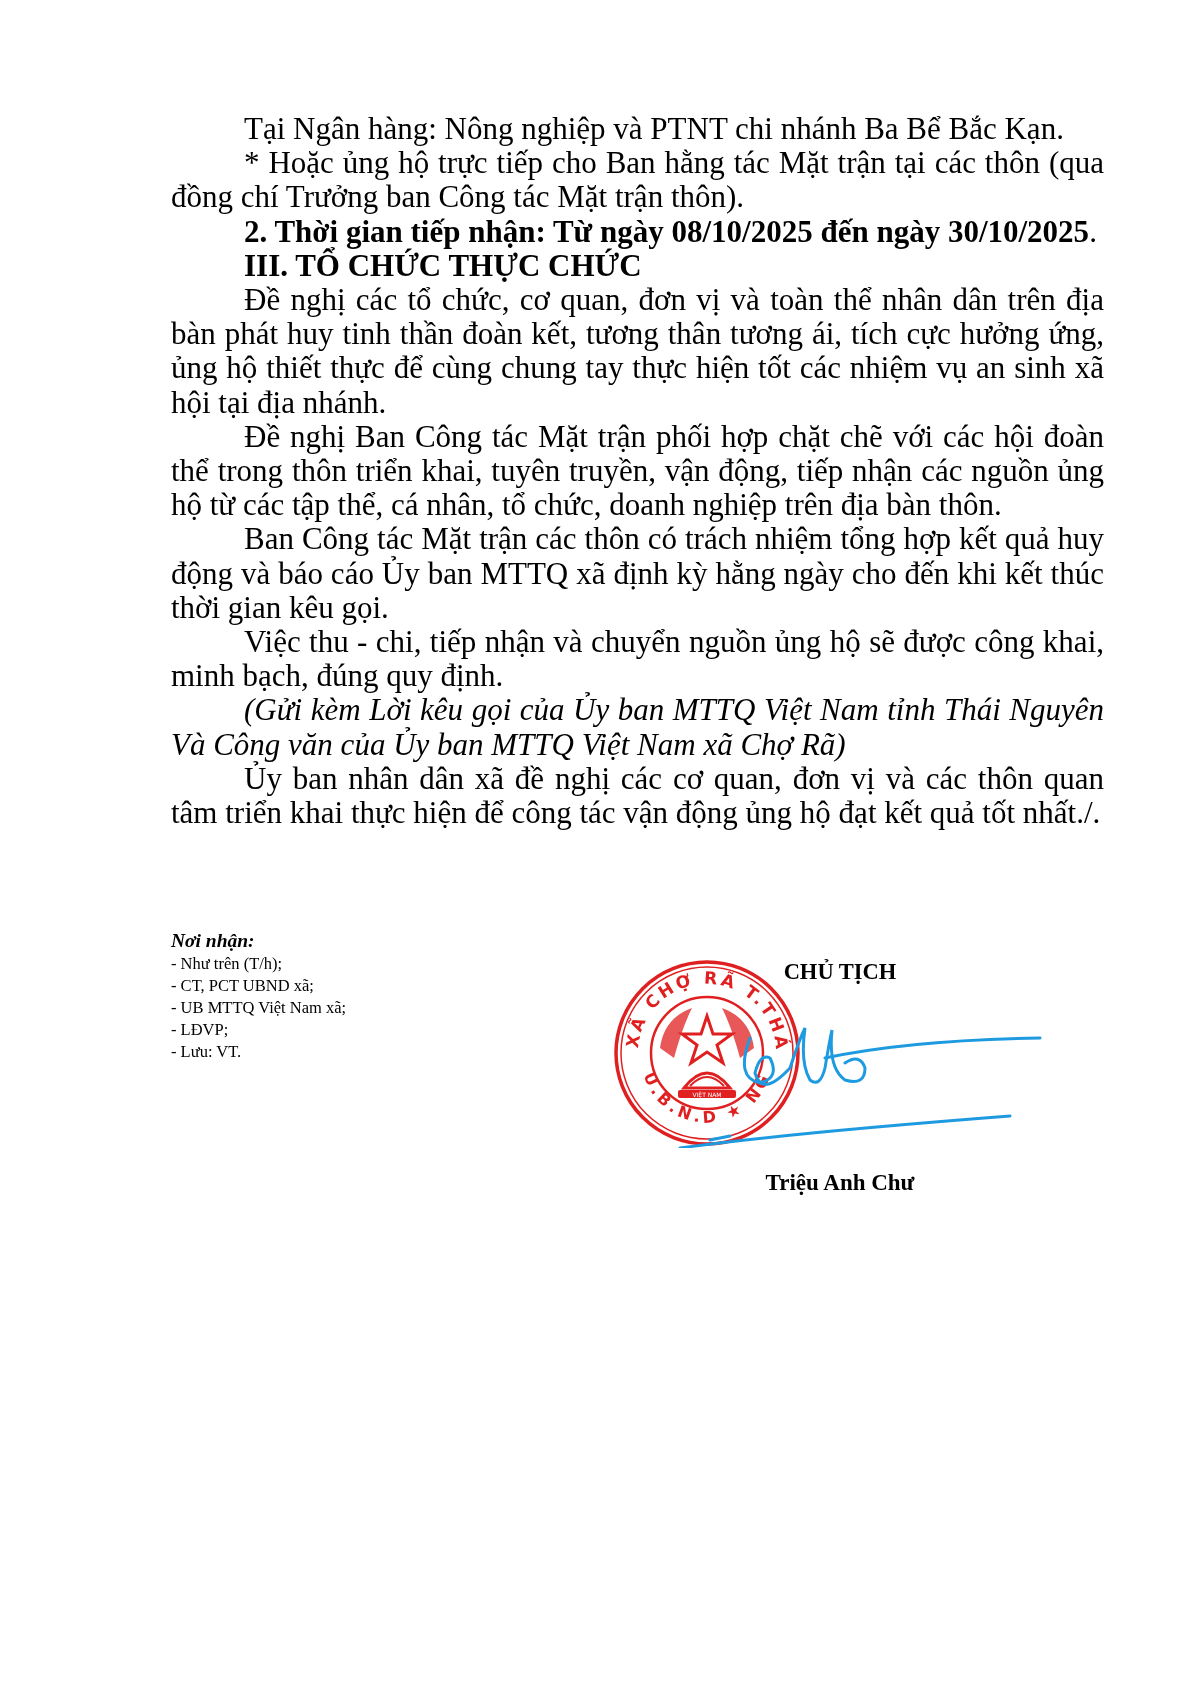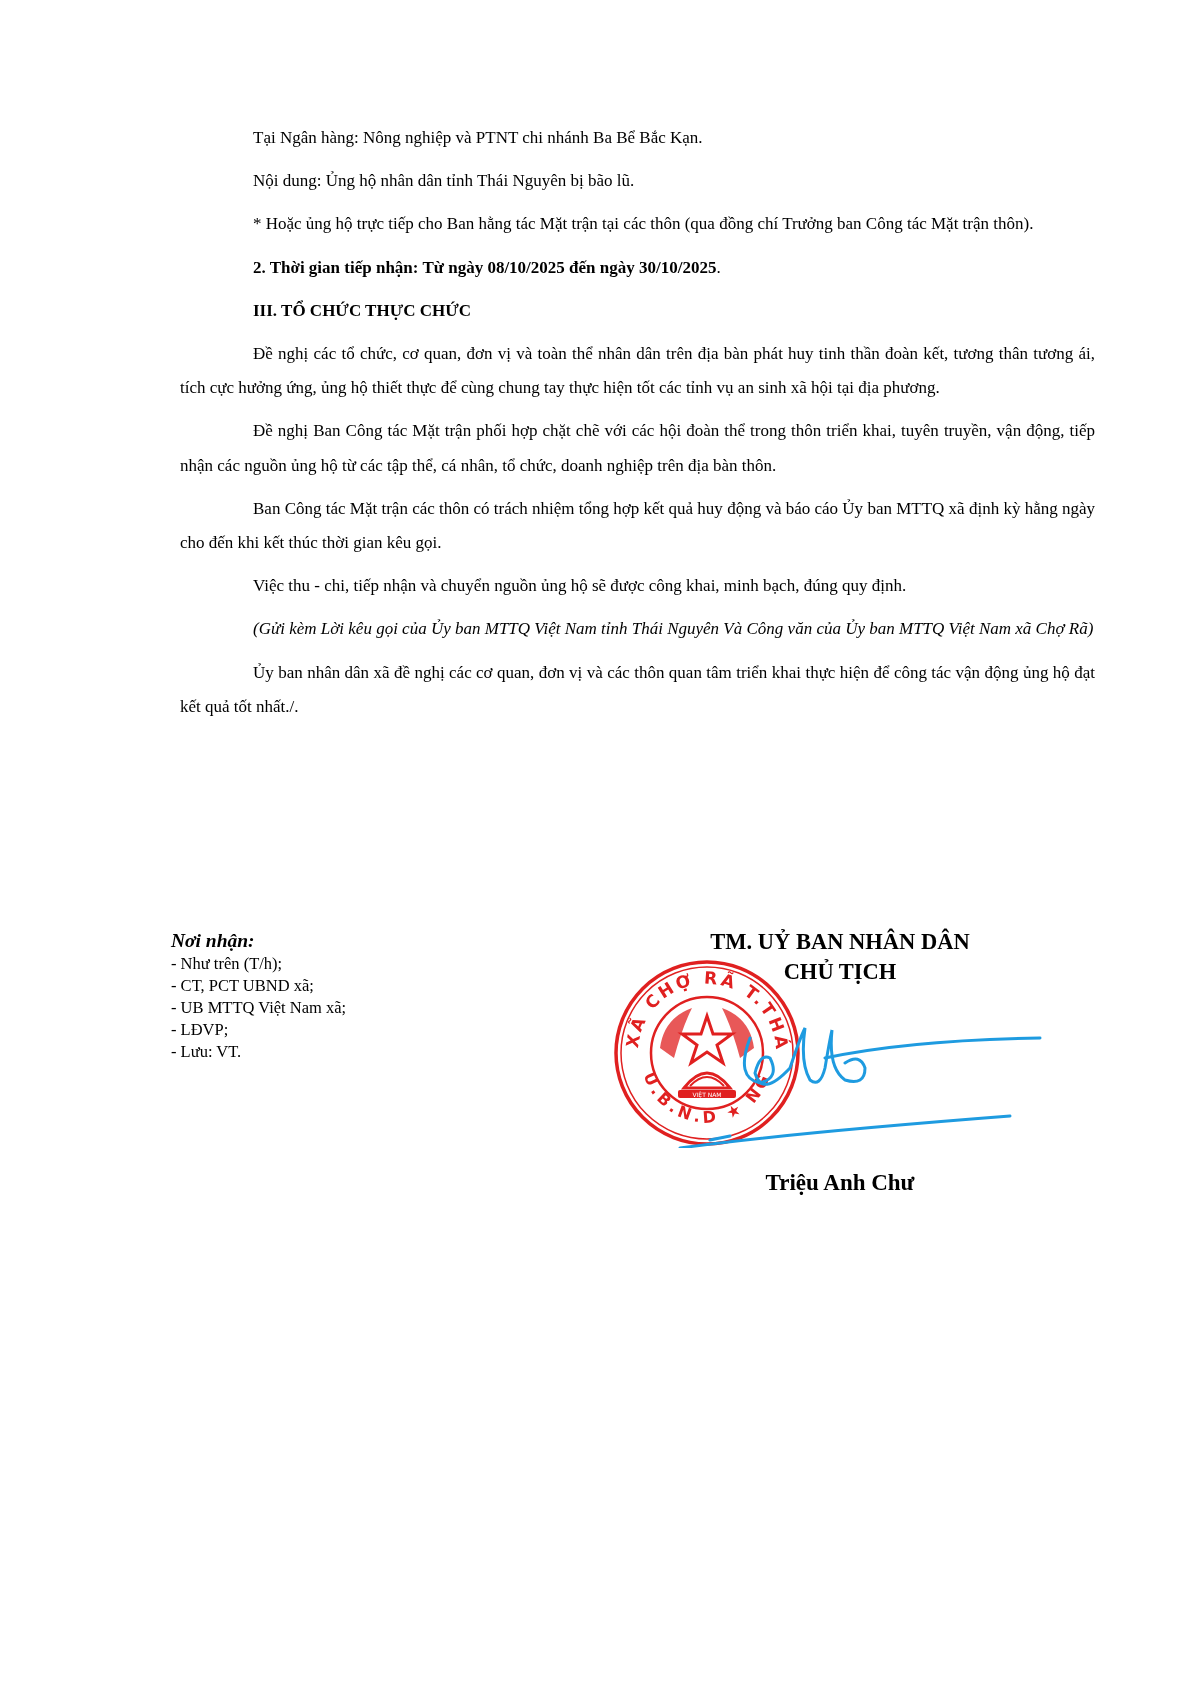--- a/index.html
+++ b/index.html
@@ -1,19 +1,19 @@
 <!DOCTYPE html>
 <html><head>
 <meta charset="utf-8">
 <style>
   html, body { margin: 0; padding: 0; background: #ffffff; }
   body { width: 1190px; height: 1684px; position: relative; overflow: hidden;
          font-family: "Liberation Serif", serif; color: #000; }
   .page { position: absolute; left: 171px; top: 112px; width: 933px; }
-  .p { font-size: 17px; line-height: 34.2px; text-align: justify; margin: 9px; }
+  .p { font-size: 31px; line-height: 34.2px; text-align: justify; margin: 0; }
   .ind { text-indent: 73px; }
   .b { font-weight: bold; }
   .i { font-style: italic; }
   .nb { font-weight: normal; }
 
   .recipients { position: absolute; left: 171px; top: 930px; width: 320px; }
   .rec-title { font-size: 19.5px; font-weight: bold; font-style: italic; line-height: 22px; margin: 0 0 1px 0; }
   .rec-item { font-size: 16.5px; line-height: 22px; margin: 0; }
 
   .signblock { position: absolute; left: 610px; top: 928px; width: 480px; height: 280px; }
@@ -24,43 +24,41 @@
   .sign-name { position: absolute; left: 0; width: 460px; top: 240px; text-align: center;
                font-size: 23px; font-weight: bold; line-height: 30px; }
   .stamp { position: absolute; left: 2px; top: 30px; width: 190px; height: 190px; }
   .signature { position: absolute; left: 40px; top: 80px; width: 440px; height: 140px; }
 </style>
 </head>
 <body>
 
 <div class="page">
   <p class="p ind">Tại Ngân hàng: Nông nghiệp và PTNT chi nhánh Ba Bể Bắc Kạn.</p>
-  <p class="p ind">Nội dung: Ủng hộ nhân dân tỉnh Thái Nguyên bị bão lũ.</p>
   <p class="p ind">* Hoặc ủng hộ trực tiếp cho Ban hằng tác Mặt trận tại các thôn (qua đồng chí Trưởng ban Công tác Mặt trận thôn).</p>
   <p class="p ind b"><span>2. Thời gian tiếp nhận: Từ ngày 08/10/2025 đến ngày 30/10/2025</span><span class="nb">.</span></p>
   <p class="p ind b">III. TỔ CHỨC THỰC CHỨC</p>
-  <p class="p ind">Đề nghị các tổ chức, cơ quan, đơn vị và toàn thể nhân dân trên địa bàn phát huy tinh thần đoàn kết, tương thân tương ái, tích cực hưởng ứng, ủng hộ thiết thực để cùng chung tay thực hiện tốt các tỉnh vụ an sinh xã hội tại địa phương.</p>
+  <p class="p ind">Đề nghị các tổ chức, cơ quan, đơn vị và toàn thể nhân dân trên địa bàn phát huy tinh thần đoàn kết, tương thân tương ái, tích cực hưởng ứng, ủng hộ thiết thực để cùng chung tay thực hiện tốt các nhiệm vụ an sinh xã hội tại địa nhánh.</p>
   <p class="p ind">Đề nghị Ban Công tác Mặt trận phối hợp chặt chẽ với các hội đoàn thể trong thôn triển khai, tuyên truyền, vận động, tiếp nhận các nguồn ủng hộ từ các tập thể, cá nhân, tổ chức, doanh nghiệp trên địa bàn thôn.</p>
   <p class="p ind">Ban Công tác Mặt trận các thôn có trách nhiệm tổng hợp kết quả huy động và báo cáo Ủy ban MTTQ xã định kỳ hằng ngày cho đến khi kết thúc thời gian kêu gọi.</p>
   <p class="p ind">Việc thu - chi, tiếp nhận và chuyển nguồn ủng hộ sẽ được công khai, minh bạch, đúng quy định.</p>
   <p class="p ind i">(Gửi kèm Lời kêu gọi của Ủy ban MTTQ Việt Nam tỉnh Thái Nguyên Và Công văn của Ủy ban MTTQ Việt Nam xã Chợ Rã)</p>
   <p class="p ind">Ủy ban nhân dân xã đề nghị các cơ quan, đơn vị và các thôn quan tâm triển khai thực hiện để công tác vận động ủng hộ đạt kết quả tốt nhất./.</p>
 </div>
 
 <div class="recipients">
   <p class="rec-title">Nơi nhận:</p>
   <p class="rec-item">- Như trên (T/h);</p>
   <p class="rec-item">- CT, PCT UBND xã;</p>
   <p class="rec-item">- UB MTTQ Việt Nam xã;</p>
   <p class="rec-item">- LĐVP;</p>
   <p class="rec-item">- Lưu: VT.</p>
 </div>
 
 <div class="signblock">
-  <div class="sign-title">TM. UỶ BAN NHÂN DÂN</div>
   <div class="sign-title2">CHỦ TỊCH</div>
 
   <svg class="stamp" viewBox="0 0 190 190" xmlns="http://www.w3.org/2000/svg">
     <defs>
       <path id="arcTop" d="M 26 95 A 69 69 0 0 1 164 95"></path>
       <path id="arcBottom" d="M 30 110 A 66 66 0 0 0 160 110"></path>
     </defs>
     <g fill="none" stroke="#e02020">
       <circle cx="95" cy="95" r="91" stroke-width="3.5"></circle>
       <circle cx="95" cy="95" r="86" stroke-width="1.5"></circle>

